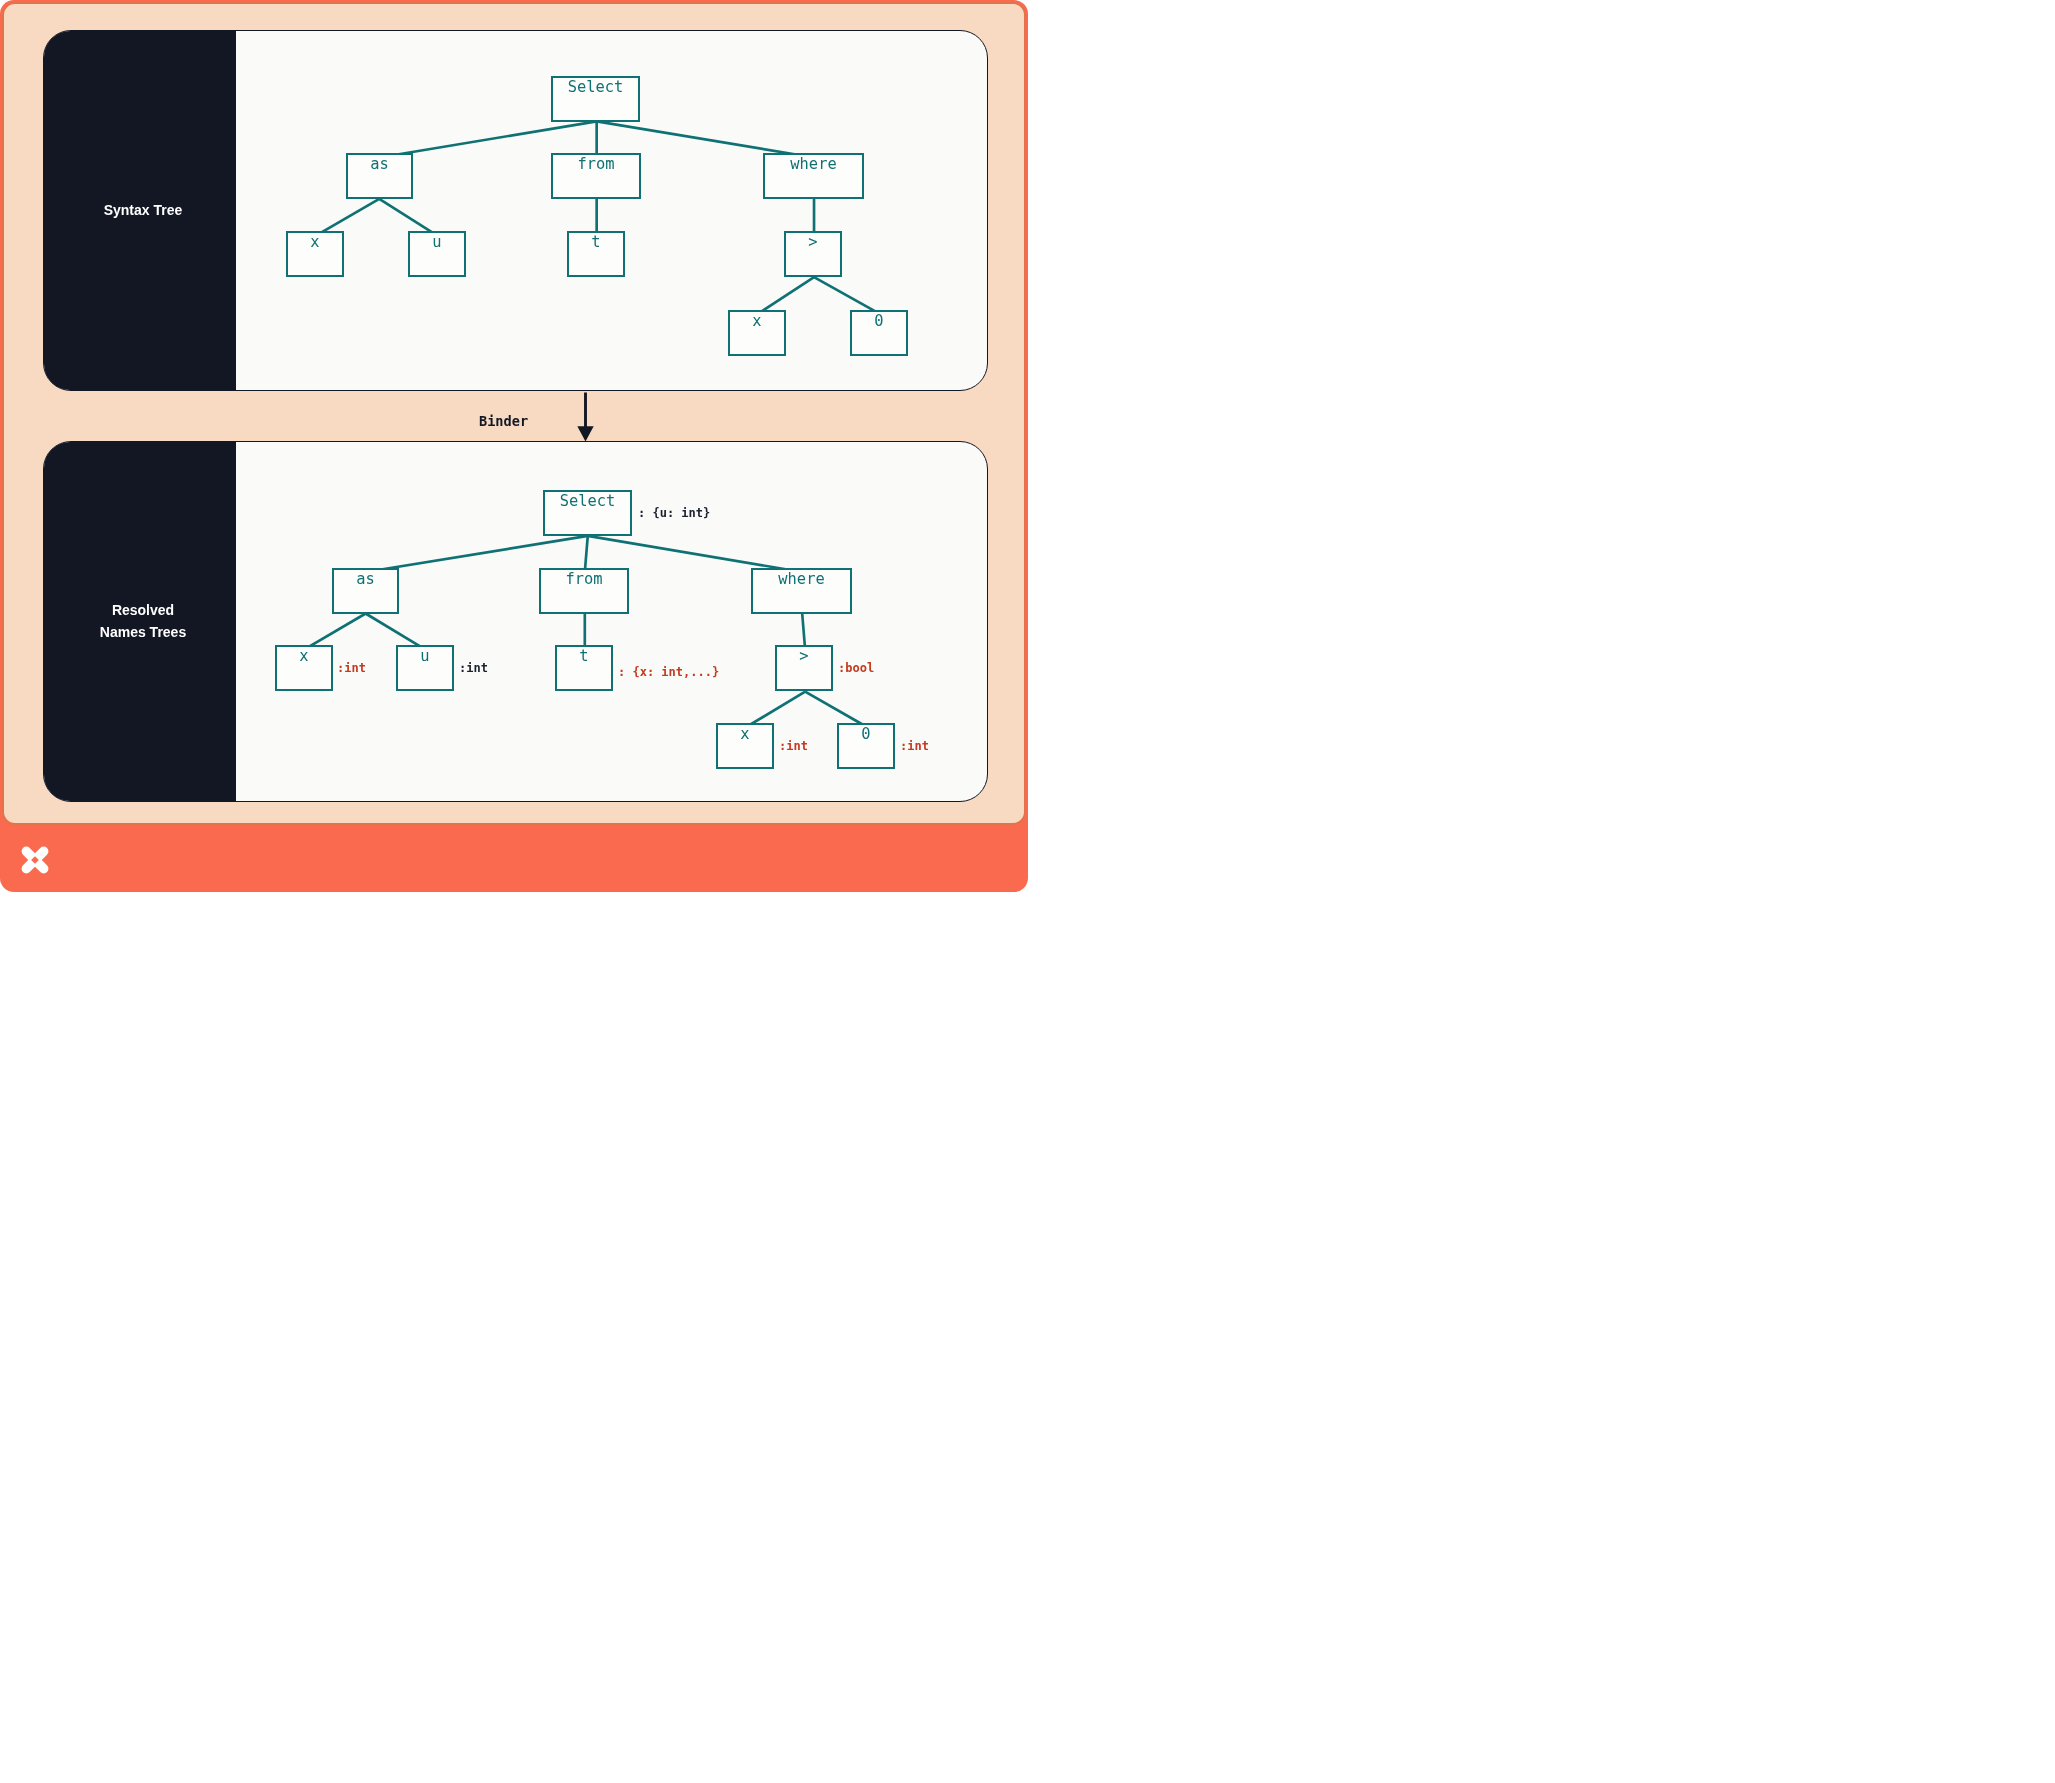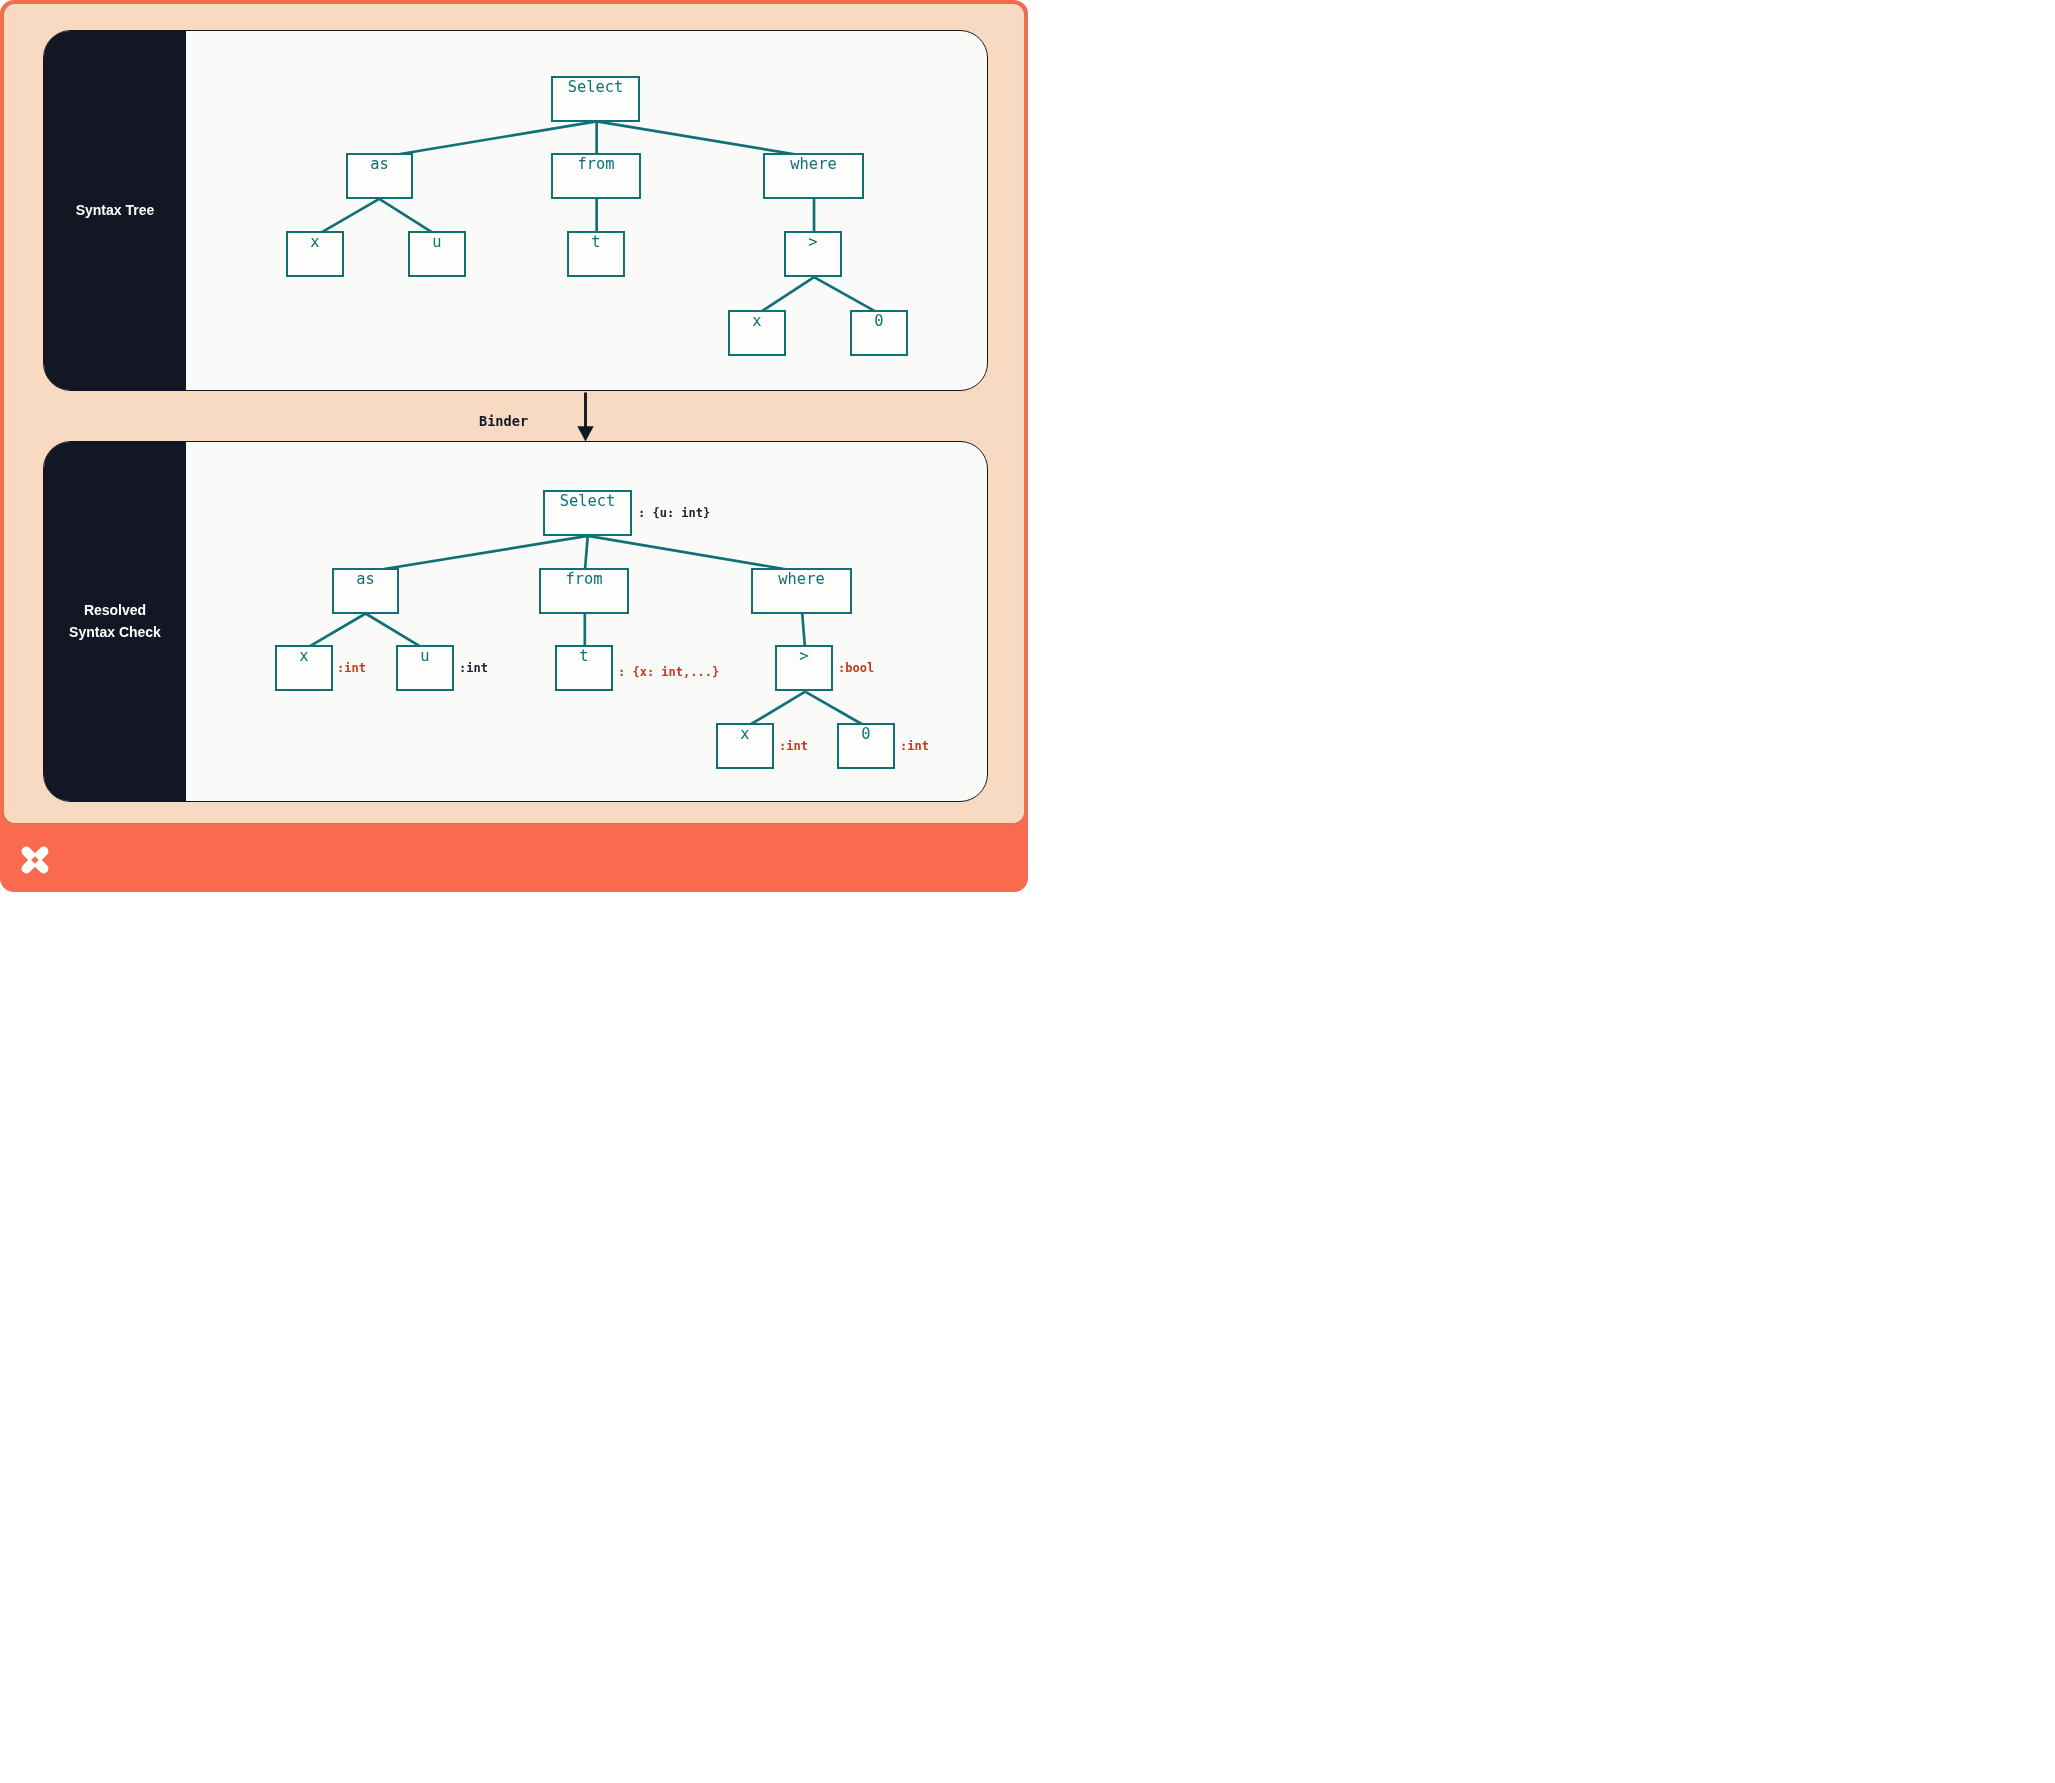--- a/index.html
+++ b/index.html
@@ -14,24 +14,24 @@
     border-radius:13px;box-sizing:border-box;
   }
   .panel{
     position:absolute;left:43px;width:945px;height:361px;
     background:var(--panel_bg);border:1.8px solid var(--navy);
     border-radius:28px;box-sizing:border-box;
   }
   .panel-top{top:30px;}
   .panel-bottom{top:441px;}
   .sidebar{
-    position:absolute;left:0;top:0;bottom:0;width:142px;
+    position:absolute;left:0;top:0;bottom:0;width:186px;
     background:var(--navy);border-radius:26px 0 0 26px;
     display:flex;flex-direction:column;align-items:center;justify-content:center;
-    color:#ffffff;font-weight:bold;font-size:14px;line-height:1.55;text-align:center;
+    color:#ffffff;font-weight:bold;font-size:14px;line-height:1.55;text-align:center;padding-left:6px;
   }
   .tree{position:absolute;left:0;top:0;width:100%;height:100%;}
   .edges{position:absolute;left:0;top:0;width:100%;height:100%;}
   .edges line{stroke:var(--teal);stroke-width:4.5;}
   .node{
     position:absolute;height:46px;box-sizing:border-box;
     border:2.4px solid var(--teal);background:var(--node_bg);
     color:var(--teal);display:flex;align-items:flex-start;justify-content:center;
     font-family:"DejaVu Sans Mono",monospace;font-size:15.4px;
   }
@@ -115,21 +115,21 @@
 
   <div class="binder-label">Binder</div>
   <svg class="binder-arrow" width="35" height="50" viewBox="0 0 60 84">
     <line x1="30" y1="0" x2="30" y2="62" stroke="#131724" stroke-width="5"></line>
     <polygon points="16,58 44,58 30,84" fill="#131724"></polygon>
   </svg>
 
   <div class="panel panel-bottom">
     <div class="sidebar">
       <div>Resolved</div>
-      <div>Syntax Check</div>
+      <div>Names Trees</div>
     </div>
     <div class="tree">
       <svg class="edges" width="945" height="361" viewBox="0 0 1592 605">
         <line x1="918" y1="158" x2="543" y2="219"></line>
         <line x1="918" y1="158" x2="913" y2="219"></line>
         <line x1="918" y1="158" x2="1280" y2="219"></line>
         <line x1="543" y1="289" x2="439" y2="350"></line>
         <line x1="543" y1="289" x2="644" y2="350"></line>
         <line x1="913" y1="289" x2="913" y2="350"></line>
         <line x1="1280" y1="289" x2="1285" y2="350"></line>

